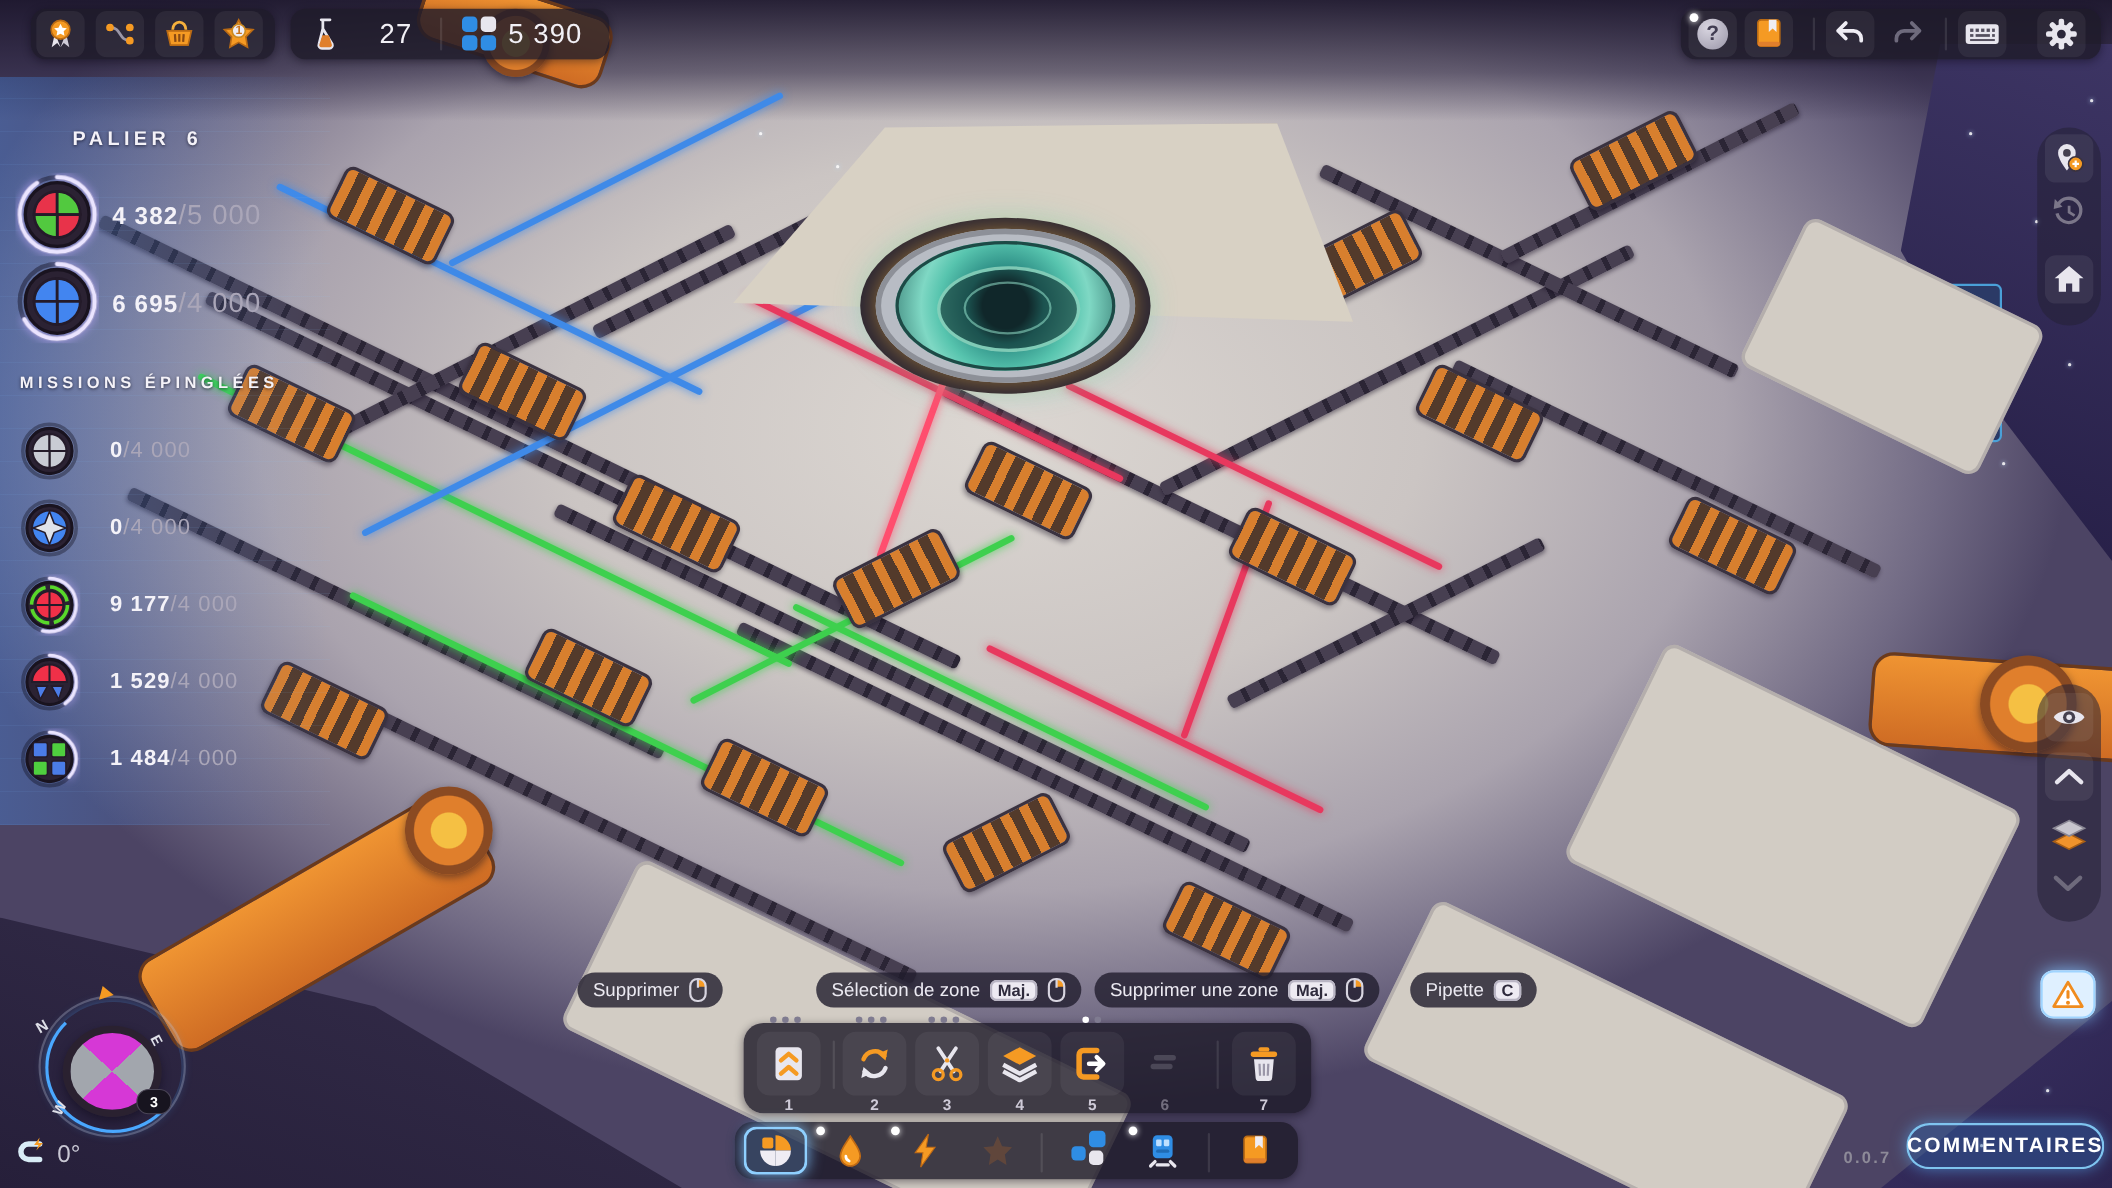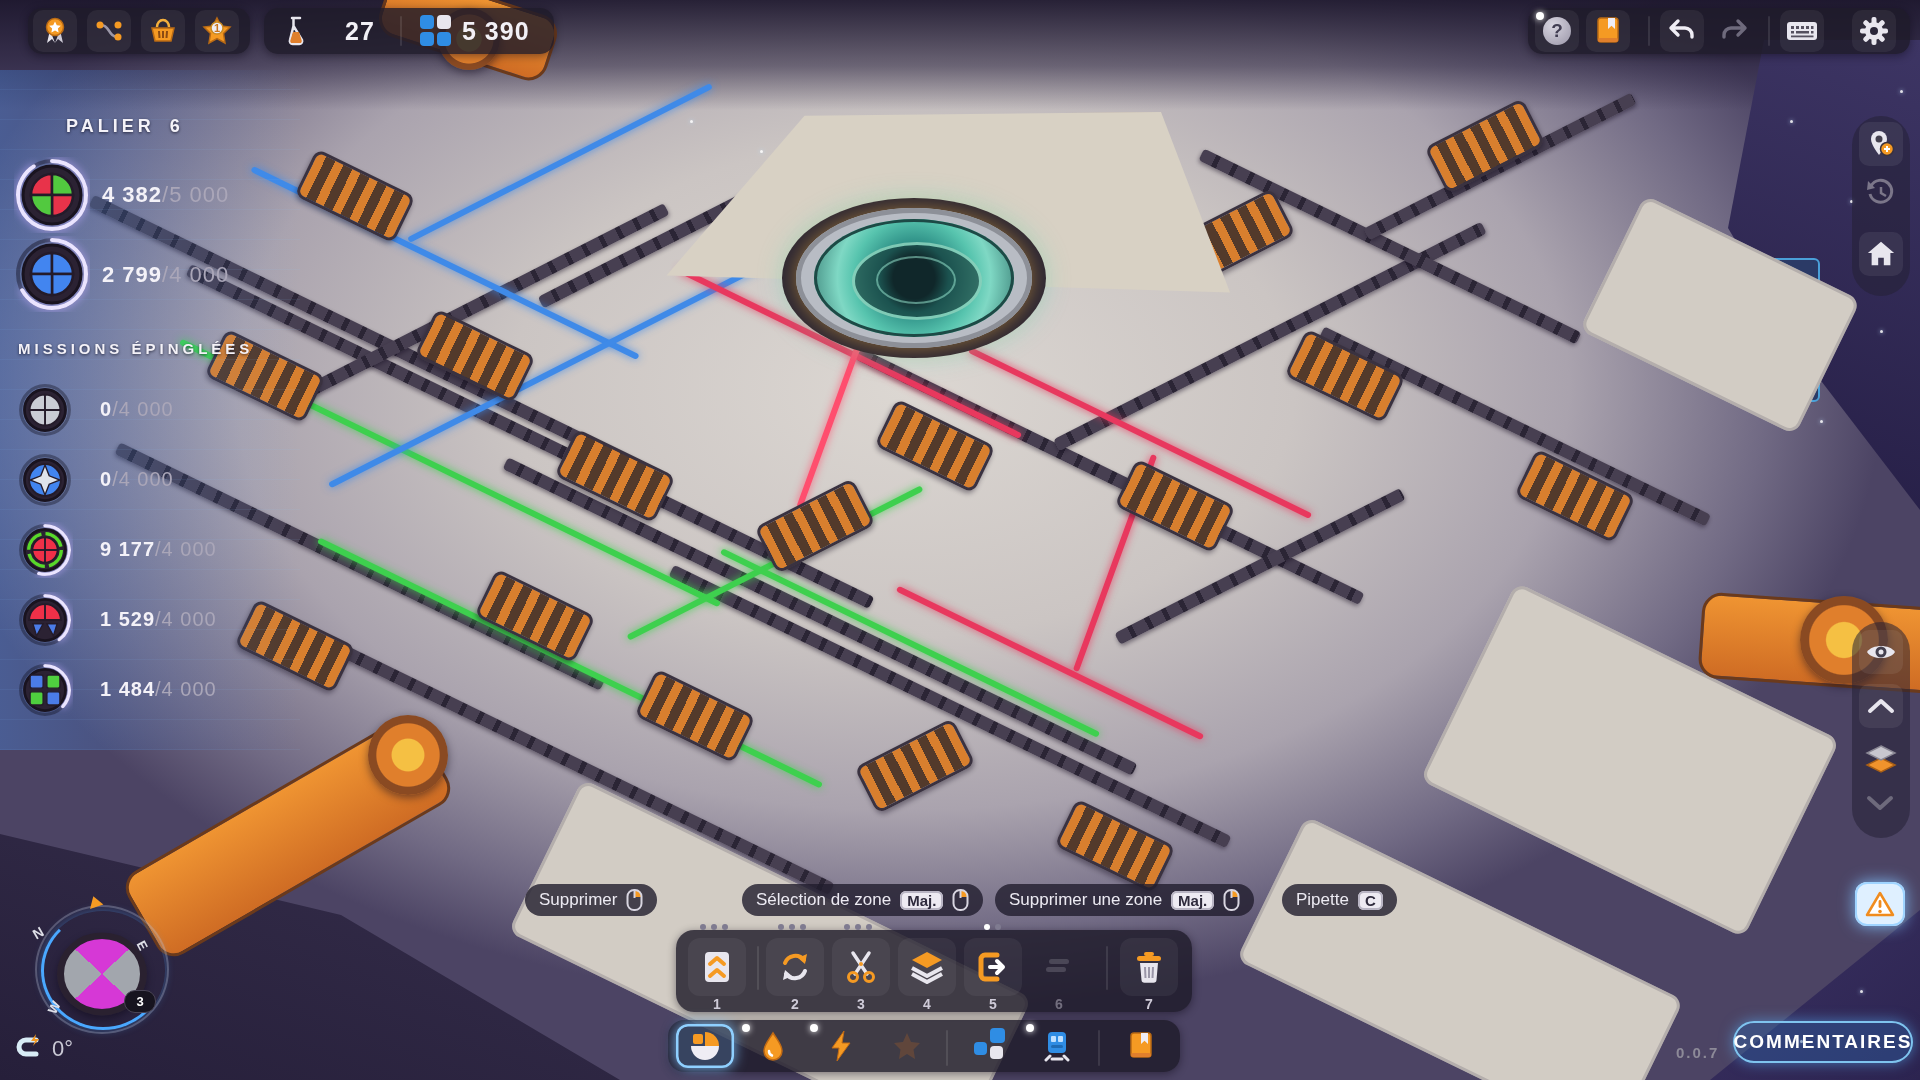--- a/index.html
+++ b/index.html
@@ -39,24 +39,24 @@
   .tower{position:absolute;background:#2b3a66;border:2px solid #4aa0d8;border-radius:6px;}
   .tower i{position:absolute;width:14px;height:22px;background:#4fd2ff;box-shadow:0 0 6px #4fd2ff;border-radius:2px;}
   .hubpad{position:absolute;left:655px;top:112px;width:575px;height:190px;background:#d8d1c4;
      clip-path:polygon(2% 86%,26% 2%,88% 0%,100% 95%);box-shadow:0 0 30px rgba(240,170,60,.25);}
   .ell{position:absolute;border-radius:50%;}
   
   .panel{position:absolute;background:rgba(30,27,42,.82);border-radius:14px;box-shadow:0 2px 8px rgba(10,6,20,.45);}
   .icbtn{position:absolute;width:44px;height:42px;border-radius:10px;background:rgba(255,255,255,.06);
      display:flex;align-items:center;justify-content:center;}
   .divv{position:absolute;width:2px;background:rgba(255,255,255,.10);border-radius:1px;}
-  .bignum{font-size:25px;font-weight:bold;color:#f2f0f6;letter-spacing:1px;}
+  .bignum{font-size:25px;font-weight:normal;color:#f2f0f6;letter-spacing:1px;}
   .sect{font-weight:bold;letter-spacing:4px;color:#f4f2f8;text-shadow:0 1px 3px rgba(10,10,25,.7);}
   .prog b{font-size:22px;color:#f4f2f8;letter-spacing:1px;}
-  .prog span{font-size:22px;color:#aaa6b8;letter-spacing:1px;}
+  .prog span{font-size:25px;color:#aaa6b8;letter-spacing:1px;}
   .chip{position:absolute;height:32px;background:rgba(32,29,45,.80);border-radius:17px;
      display:flex;align-items:center;gap:9px;padding:0 14px;font-size:17px;color:#eceaf2;}
   .key{background:#edeaf2;color:#2e2a3c;font-weight:bold;border-radius:6px;padding:1px 7px;font-size:15px;
      box-shadow:0 0 0 2px #b9b5c4 inset;}
   .toolbtn{position:absolute;width:58px;height:58px;border-radius:12px;background:rgba(255,255,255,.055);
      display:flex;align-items:center;justify-content:center;}
   .num{position:absolute;font-size:14px;font-weight:bold;color:#cfcbd8;width:58px;text-align:center;}
   .dots{position:absolute;display:flex;gap:5px;}
   .dots i{width:6px;height:6px;border-radius:50%;background:#7f7b90;}
   .bbtn{position:absolute;width:58px;height:44px;border-radius:12px;display:flex;align-items:center;justify-content:center;}
@@ -235,21 +235,21 @@
       <circle cx="38" cy="38" r="34" fill="none" stroke="rgba(10,6,18,.4)" stroke-width="4"></circle>
       <circle cx="38" cy="38" r="34" fill="none" stroke="#eae4ff" stroke-width="4" stroke-linecap="round" stroke-dasharray="143 999" transform="rotate(-90 38 38)" style="filter:drop-shadow(0 0 4px #bfaaff)"></circle>
       <circle cx="38" cy="38" r="29" fill="#2b2233" stroke="#19131f" stroke-width="3"></circle>
       <path d="M38,38 L17,38 A21,21 0 0 1 38,17 Z" fill="#4285f0" stroke="#241b2a" stroke-width="2.5"></path>
       <path d="M38,38 L38,17 A21,21 0 0 1 59,38 Z" fill="#4285f0" stroke="#241b2a" stroke-width="2.5"></path>
       <path d="M38,38 L59,38 A21,21 0 0 1 38,59 Z" fill="#4285f0" stroke="#241b2a" stroke-width="2.5"></path>
       <path d="M38,38 L38,59 A21,21 0 0 1 17,38 Z" fill="#4285f0" stroke="#241b2a" stroke-width="2.5"></path>
     </svg>
   </div>
   <div class="abs prog" style="left:102px;top:262px;">
-    <b>2 799</b><span>/4 000</span>
+    <b>6 695</b><span>/4 000</span>
   </div>
 
   <div class="abs sect" style="left:18px;top:340px;font-size:15px;">MISSIONS ÉPINGLÉES</div>
 
   <div class="abs" style="left:17px;top:382px;width:56px;height:56px;">
     <svg width="56" height="56" viewBox="0 0 60 60">
       <circle cx="30" cy="30" r="26" fill="none" stroke="rgba(10,6,18,.35)" stroke-width="3.5"></circle>
       <circle cx="30" cy="30" r="22" fill="#2b2233" stroke="#19131f" stroke-width="3"></circle>
       <path d="M30,30 L13.5,30 A16.5,16.5 0 0 1 30,13.5 Z" fill="#c9ccd4" stroke="#241b2a" stroke-width="2"></path>
       <path d="M30,30 L30,13.5 A16.5,16.5 0 0 1 46.5,30 Z" fill="#c9ccd4" stroke="#241b2a" stroke-width="2"></path>

